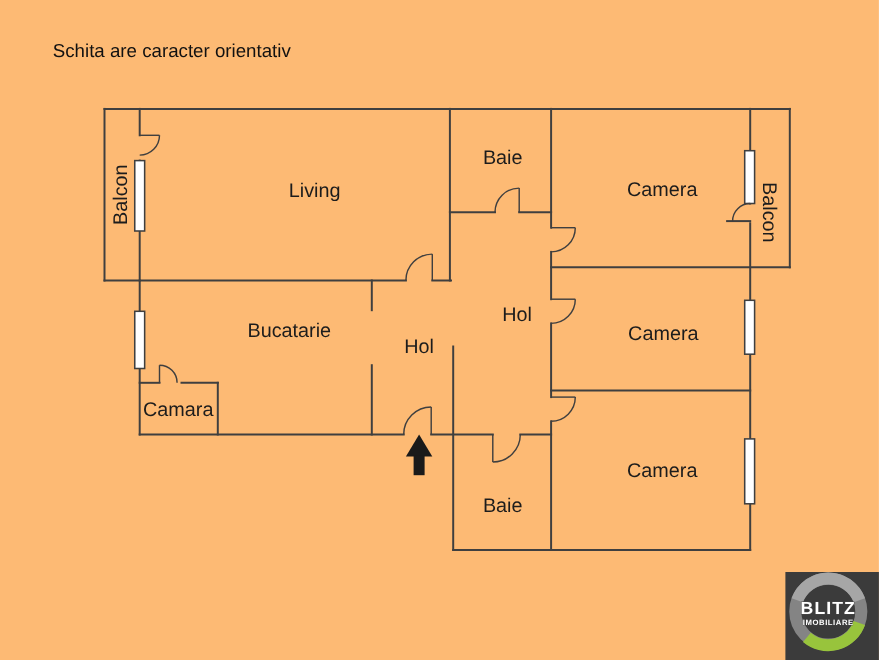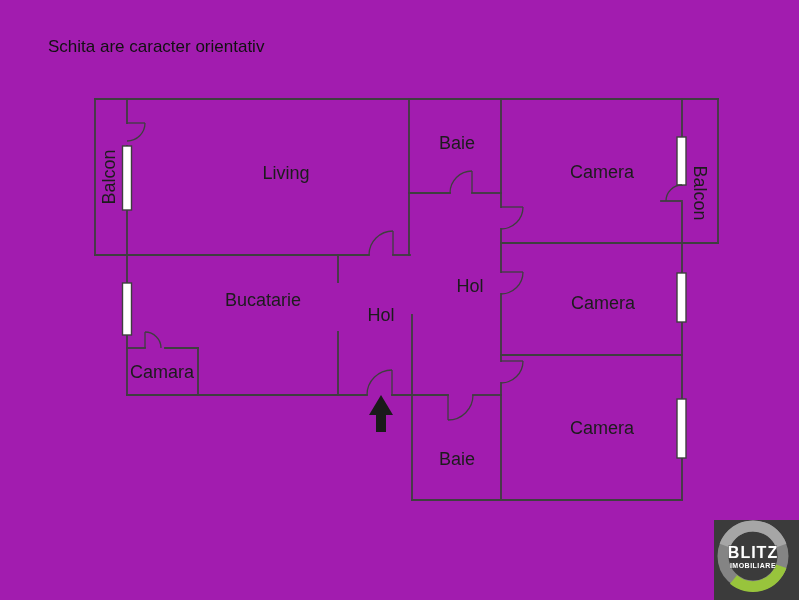--- a/index.html
+++ b/index.html
@@ -1,20 +1,20 @@
 <!DOCTYPE html>
 <html><head>
 <meta charset="utf-8">
 <style>
   html, body { margin: 0; padding: 0; background: #ffffff; }
   .stage {
     position: relative;
     width: 799px;
     height: 600px;
-    background: #a21caf;
+    background: #fdba74;
     overflow: hidden;
     font-family: "Liberation Sans", sans-serif;
   }
   svg { display: block; }
   .walls line { stroke: #3f3f3f; stroke-width: 1.8; stroke-linecap: square; }
   .windows rect { fill: #ffffff; stroke: #3f3f3f; stroke-width: 1.4; }
   .doors path { fill: none; stroke: #3f3f3f; stroke-width: 1.3; }
   .doors line { stroke: #3f3f3f; stroke-width: 1.3; }
   .room-label {
     font-family: "Liberation Sans", sans-serif;

